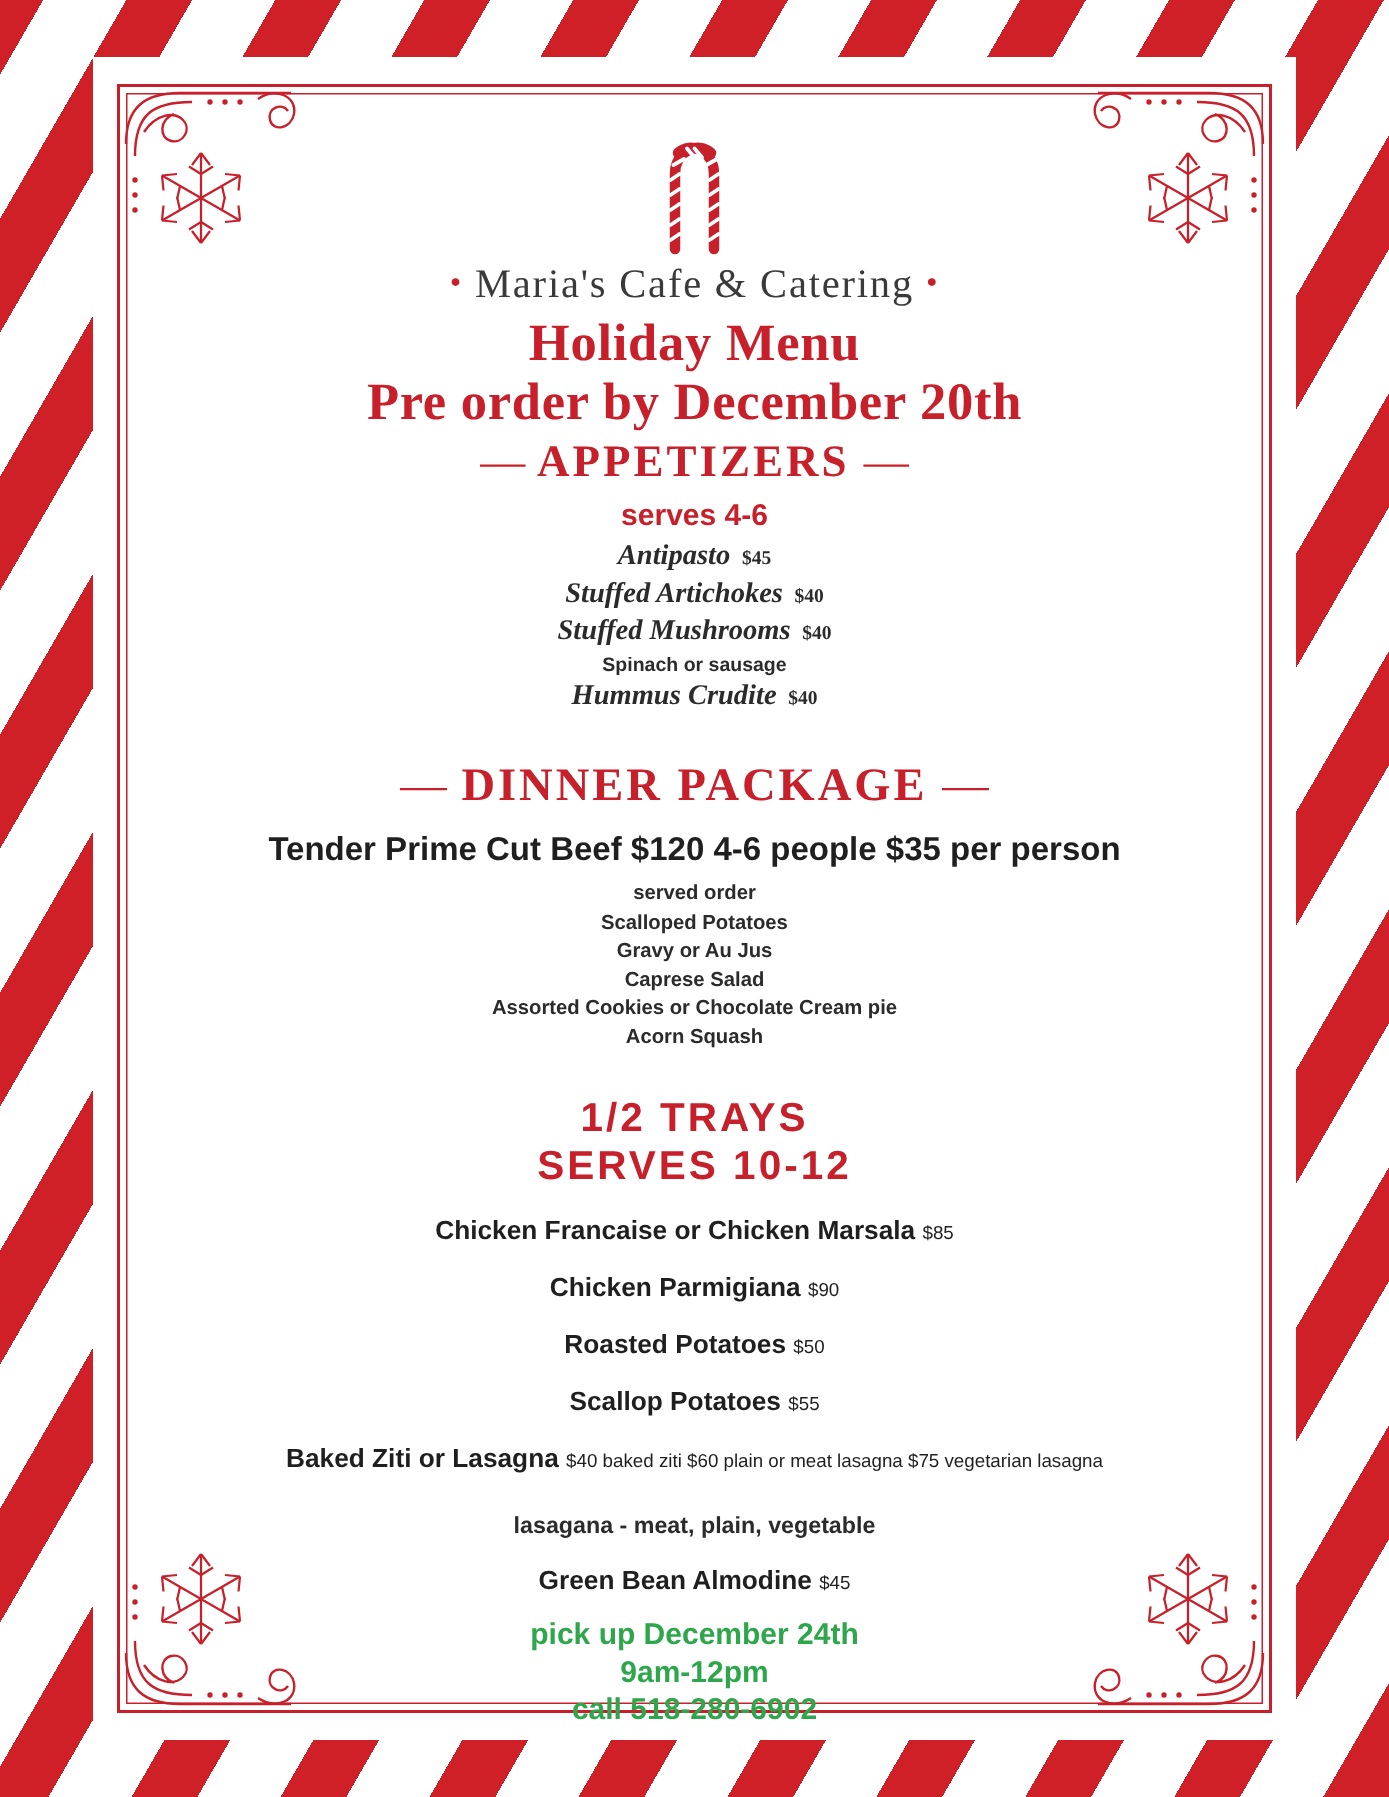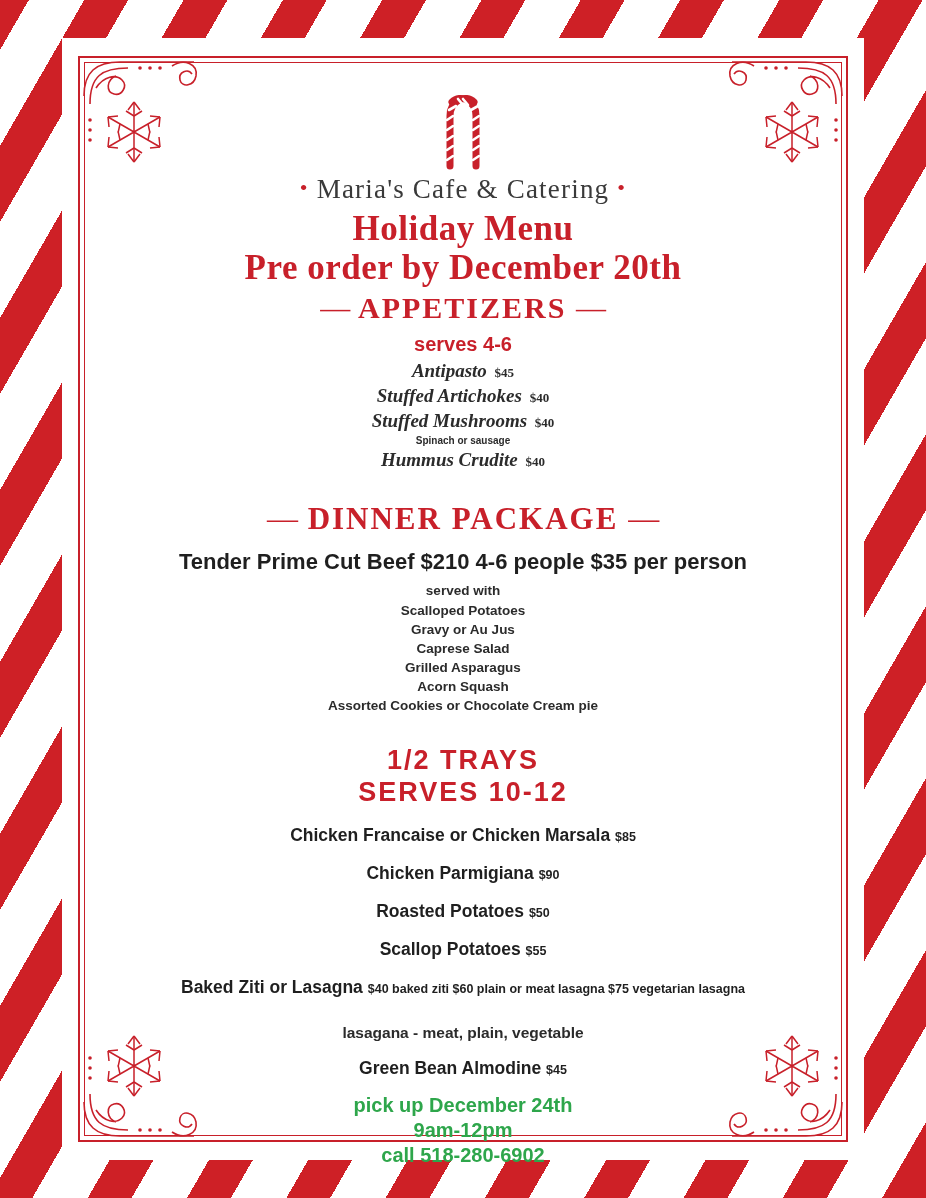--- a/index.html
+++ b/index.html
@@ -135,21 +135,21 @@
     margin: 3px 0;
     font-weight: bold;
   }
   .item .price {
     font-style: normal;
     font-size: 13px;
     font-weight: bold;
     margin-left: 3px;
   }
   .sub {
-    font-size: 10px;
+    font-size: 13px;
     color: #2b2b2b;
     margin: 1px 0 3px;
     font-weight: bold;
   }
 
   .dinner-main {
     font-size: 22px;
     font-weight: bold;
     color: #1f1f1f;
     margin: 8px 0 6px;
@@ -172,21 +172,21 @@
   }
 
   .tray-item {
     font-size: 17.5px;
     font-weight: bold;
     color: #1f1f1f;
     margin: 17px 0;
   }
   .tray-item .price {
     font-size: 12.5px;
-    font-weight: bold;
+    font-weight: normal;
   }
 
   .note {
     font-size: 15.5px;
     font-weight: bold;
     color: #2b2b2b;
     margin: 26px 0 16px;
   }
 
   .pickup {
@@ -362,30 +362,29 @@
           <span class="price">$40</span>
         </div>
       </div>
 
       <div class="section-head big">
         <span class="dash">—</span>
         <span style="text-transform:uppercase;">Dinner Package</span>
         <span class="dash">—</span>
       </div>
 
-      <div class="dinner-main">Tender Prime Cut Beef   $210 4-6 people   $35 per person</div>
+      <div class="dinner-main">Tender Prime Cut Beef   $120 4-6 people   $35 per person</div>
 
       <div class="served-with">
-        <div>served with</div>
+        <div>served order</div>
         <div>Scalloped Potatoes</div>
         <div>Gravy or Au Jus</div>
         <div>Caprese Salad</div>
-        <div>Grilled Asparagus</div>
+        <div>Assorted Cookies or Chocolate Cream pie</div>
         <div>Acorn Squash</div>
-        <div>Assorted Cookies or Chocolate Cream pie</div>
       </div>
 
       <div class="trays-head">
         <div style="text-transform:uppercase;">1/2 Trays</div>
         <div style="text-transform:uppercase;">Serves 10-12</div>
       </div>
 
       <div>
         <div class="tray-item">
           <span>Chicken Francaise or Chicken Marsala</span>

